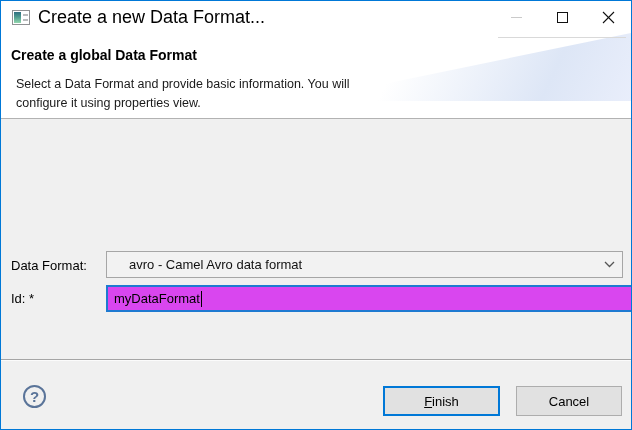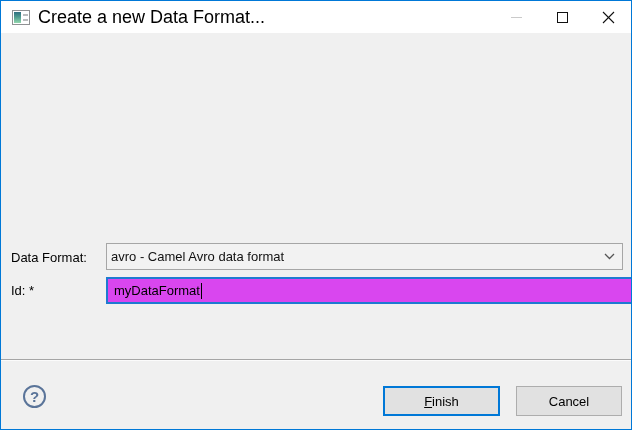--- a/index.html
+++ b/index.html
@@ -36,29 +36,29 @@
   .banner-gradient {
     position: absolute; right: 0; top: 0; width: 330px; height: 68px;
     background: linear-gradient(115deg, rgba(221,230,246,0) 30%, #dde6f6 75%, #e9eefb 100%);
     clip-path: polygon(100% 0, 100% 100%, 0 100%);
   }
   .banner-topline { position: absolute; right: 5px; top: 4px; width: 128px; height: 1px; background: #d9d9d9; }
   .banner-title { position: absolute; left: 10px; top: 14px; font-size: 14px; font-weight: bold; color: #000; }
   .banner-desc { position: absolute; left: 15px; top: 42px; font-size: 12.5px; color: #1a1a1a; line-height: 19px; }
 
   
-  .body-area { position: absolute; left: 0; top: 111px; width: 630px; height: 239px; background: #f0f0f0; }
+  .body-area { position: absolute; left: 0; top: 119px; width: 630px; height: 239px; background: #f0f0f0; }
   .field-label { position: absolute; left: 10px; font-size: 13px; color: #000; }
   .label-dataformat { top: 138px; }
   .label-id { top: 171px; text-align: right; }
 
   .combo {
     position: absolute; left: 105px; top: 131px; width: 517px; height: 27px;
     background: #f2f2f2; border: 1px solid #a6a6a6;
-    display: flex; align-items: center; padding-left: 4px;
+    display: flex; align-items: center; padding-left: 22px;
   }
   .combo-text { font-size: 13px; color: #111; flex: 1; }
   .combo-chevron { width: 26px; display: flex; align-items: center; justify-content: center; }
 
   .textfield {
     position: absolute; left: 105px; top: 165px; width: 605px; height: 27px;
     background: #d946ef; border: 2px solid #1e7ad1;
     display: flex; align-items: center; padding-left: 6px;
   }
   .textfield-text { font-size: 13px; color: #000; }
@@ -104,20 +104,29 @@
       </div>
       <div class="tb-btn">
         <svg width="13" height="13" viewBox="0 0 13 13">
           <line x1="1" y1="1" x2="12" y2="12" stroke="#111" stroke-width="1.1"></line>
           <line x1="12" y1="1" x2="1" y2="12" stroke="#111" stroke-width="1.1"></line>
         </svg>
       </div>
     </div>
   </div>
 
+  <div class="banner">
+    <div class="banner-gradient"></div>
+    <div class="banner-topline"></div>
+    <div class="banner-title">Create a global Data Format</div>
+    <div class="banner-desc">
+      <span>Select a Data Format and provide basic information. You will</span><br>
+      <span>configure it using properties view.</span>
+    </div>
+  </div>
 
   <div class="body-area">
     <div class="field-label label-dataformat">Data Format:</div>
     <div class="combo">
       <span class="combo-text">avro - Camel Avro data format</span>
       <span class="combo-chevron">
         <svg width="11" height="7" viewBox="0 0 11 7">
           <polyline points="1,1 5.5,5.5 10,1" fill="none" stroke="#555" stroke-width="1.3"></polyline>
         </svg>
       </span>

